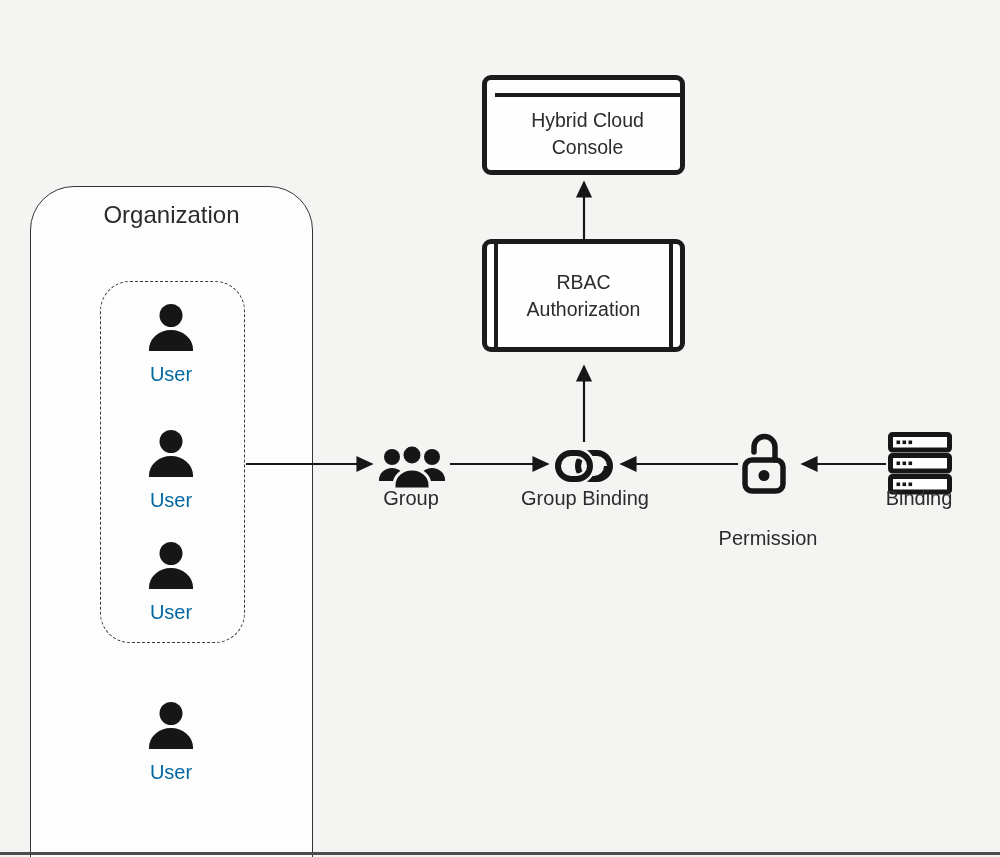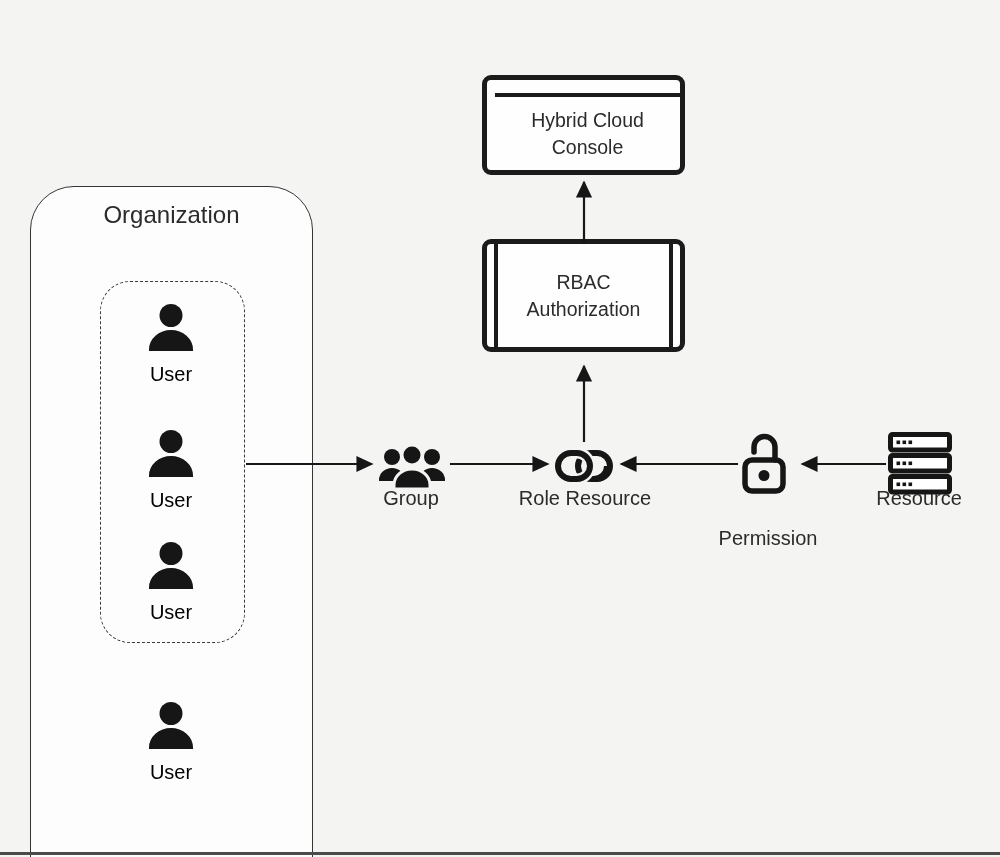--- a/index.html
+++ b/index.html
@@ -19,21 +19,21 @@
     text-align:center;font-size:24px;color:#2b2b2b;
   }
   .group-dashed-box{
     position:absolute;left:100px;top:281px;width:145px;height:362px;
     border:1.7px dashed #3a3a3a;border-radius:30px;box-sizing:border-box;
   }
   .user-node{
     position:absolute;left:126px;width:90px;text-align:center;
   }
   .user-node svg{display:block;margin:0 auto;}
-  .user-label{margin-top:11px;font-size:20px;line-height:24px;color:#000000;}
+  .user-label{margin-top:11px;font-size:20px;line-height:24px;color:#0369a1;}
   
   .flow-icon{position:absolute;}
   .flow-label{
     position:absolute;top:486px;transform:translateX(-50%);
     font-size:20px;line-height:24px;color:#2b2b2b;white-space:nowrap;
   }
   
   .proc-box{
     position:absolute;left:482px;width:203px;background:#fefefe;
     border:5px solid #1b1b1b;border-radius:9px;box-sizing:border-box;
@@ -113,21 +113,21 @@
     <path d="M15,45 v-4 a18,16 0 0 1 36,0 v4 z" fill="#161616" stroke="#f4f4f3" stroke-width="3"></path>
   </svg>
   <div class="flow-label" style="left:411px;">Group</div>
 
   <svg class="flow-icon" style="left:555px;top:450px;" width="58" height="32" viewBox="0 0 58 32">
     <rect x="23" y="3" width="32" height="26" rx="13" fill="none" stroke="#161616" stroke-width="6"></rect>
     <rect x="3" y="3" width="32" height="26" rx="13" fill="none" stroke="#f4f4f3" stroke-width="11"></rect>
     <rect x="3" y="3" width="32" height="26" rx="13" fill="none" stroke="#161616" stroke-width="6"></rect>
     <path d="M39,29 a13,13 0 0 0 13,-13" fill="none" stroke="#161616" stroke-width="6"></path>
   </svg>
-  <div class="flow-label" style="left:585px;">Role Resource</div>
+  <div class="flow-label" style="left:585px;">Group Binding</div>
 
   <svg class="flow-icon" style="left:741px;top:431px;" width="46" height="63" viewBox="0 0 46 63">
     <path d="M13,21 v-5 a10.5,10.5 0 0 1 21,0 v13" fill="none" stroke="#161616" stroke-width="5.5" stroke-linecap="round"></path>
     <rect x="4" y="29" width="38" height="31" rx="7" fill="none" stroke="#161616" stroke-width="5.5"></rect>
     <circle cx="23" cy="44.5" r="5.5" fill="#161616"></circle>
   </svg>
   <div class="flow-label" style="left:768px;margin-top:40px;">Permission</div>
 
   <svg class="flow-icon" style="left:888px;top:432px;" width="64" height="63" viewBox="0 0 64 63">
     <g fill="#ffffff" stroke="#161616" stroke-width="5">
@@ -140,21 +140,21 @@
         <rect x="14.5" y="8.5" width="3.6" height="3.6"></rect>
         <rect x="20.5" y="8.5" width="3.6" height="3.6"></rect>
       <rect x="8.5" y="29.5" width="3.6" height="3.6"></rect>
         <rect x="14.5" y="29.5" width="3.6" height="3.6"></rect>
         <rect x="20.5" y="29.5" width="3.6" height="3.6"></rect>
       <rect x="8.5" y="50.5" width="3.6" height="3.6"></rect>
         <rect x="14.5" y="50.5" width="3.6" height="3.6"></rect>
         <rect x="20.5" y="50.5" width="3.6" height="3.6"></rect>
     </g>
   </svg>
-  <div class="flow-label" style="left:919px;">Resource</div>
+  <div class="flow-label" style="left:919px;">Binding</div>
 
   <div class="proc-box console-box">
     <div class="console-strip"></div>
     <div class="proc-text">Hybrid Cloud
 Console</div>
   </div>
 
   <div class="proc-box rbac-box">
     <div class="rbac-side left"></div>
     <div class="rbac-side right"></div>

